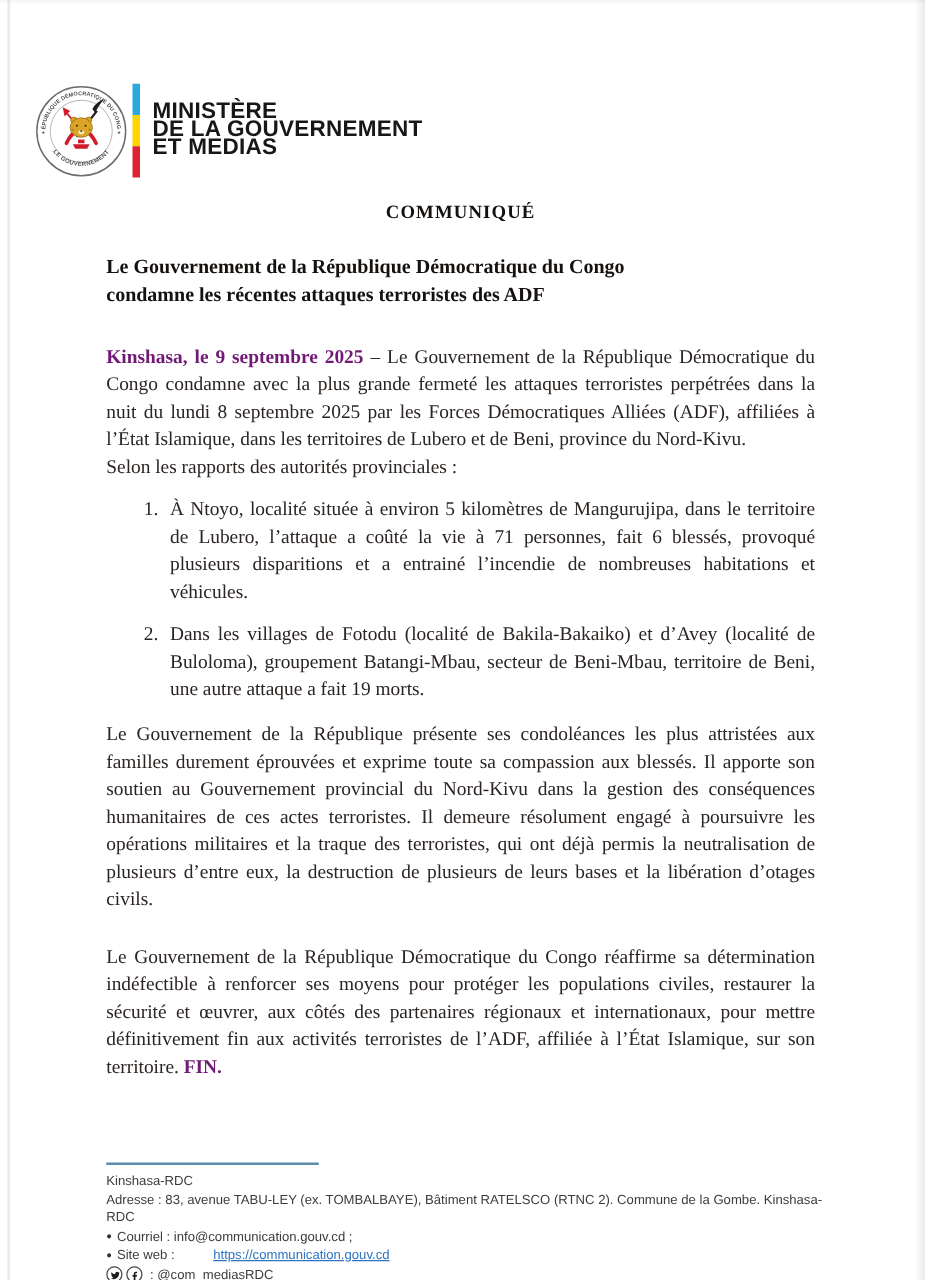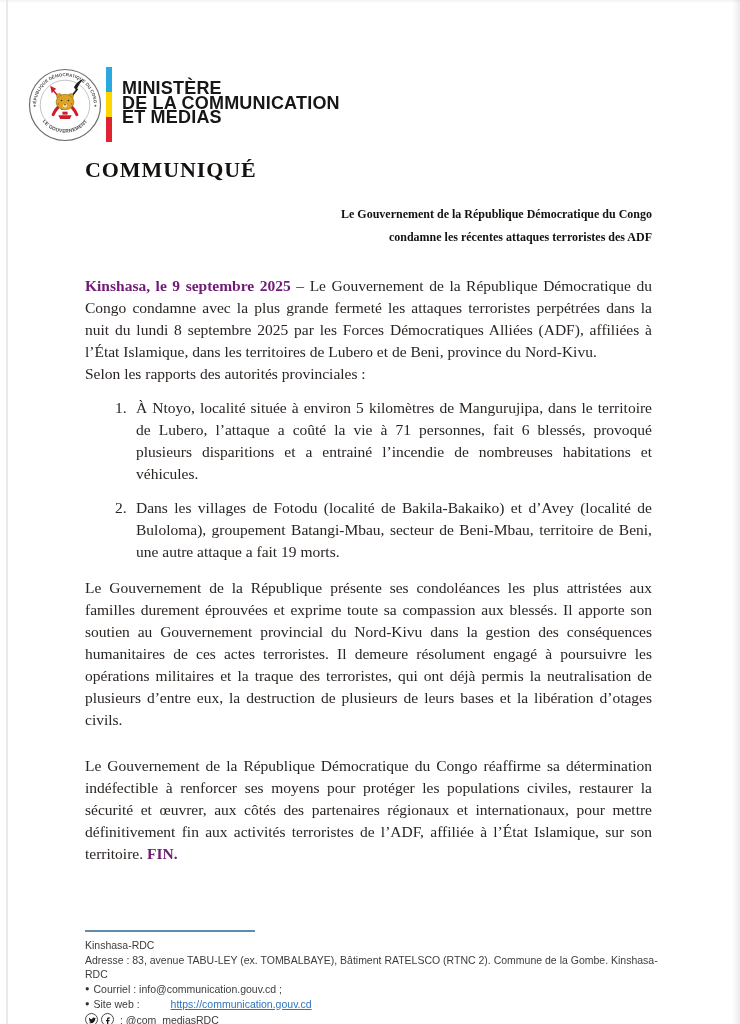--- a/index.html
+++ b/index.html
@@ -24,22 +24,22 @@
   .flag-yellow{background:#ffd500;}
   .flag-red{background:#e02330;}
   .ministry{
     position:absolute;left:122px;top:81px;
     font-family:"Liberation Sans","DejaVu Sans",sans-serif;
     font-weight:700;font-size:18px;line-height:14.6px;color:#171717;letter-spacing:.2px;
   }
 
   
   .content{position:absolute;left:85px;right:88px;top:160px;}
-  .doc-title{font-weight:700;font-size:22px;line-height:20px;color:#14110f;letter-spacing:.9px;}
-  .doc-heading{margin-top:23px;text-align:right;font-weight:700;font-size:12px;line-height:22.5px;color:#14110f;}
+  .doc-title{text-align:center;font-weight:700;font-size:15px;line-height:20px;color:#14110f;letter-spacing:.9px;}
+  .doc-heading{margin-top:23px;text-align:left;font-weight:700;font-size:16px;line-height:22.5px;color:#14110f;}
   .para{margin:0;text-align:justify;font-size:15.5px;line-height:22px;}
   .p-intro{margin-top:27px;}
   .p-reports{text-align:left;}
   .list{margin-top:10px;padding-left:30px;}
   .li{display:flex;margin-top:12px;}
   .num{flex:0 0 21px;font-size:15.5px;line-height:22px;}
   .litext{display:block;flex:1;text-align:justify;font-size:15.5px;line-height:22px;}
   .p-condolences{margin-top:14px;}
   .p-determination{margin-top:24px;}
   strong{color:#701a75;}
@@ -107,21 +107,21 @@
 </svg>
 
 <div class="flagbar">
   <span class="flag-blue"></span>
   <span class="flag-yellow"></span>
   <span class="flag-red"></span>
 </div>
 
 <div class="ministry">
   <div>MINISTÈRE</div>
-  <div>DE LA COMMUNICATION</div>
+  <div>DE LA GOUVERNEMENT</div>
   <div>ET MEDIAS</div>
 </div>
 
 <main class="content">
   <div class="doc-title">COMMUNIQUÉ</div>
 
   <div class="doc-heading">
     <div>Le Gouvernement de la République Démocratique du Congo</div>
     <div>condamne les récentes attaques terroristes des ADF</div>
   </div>

